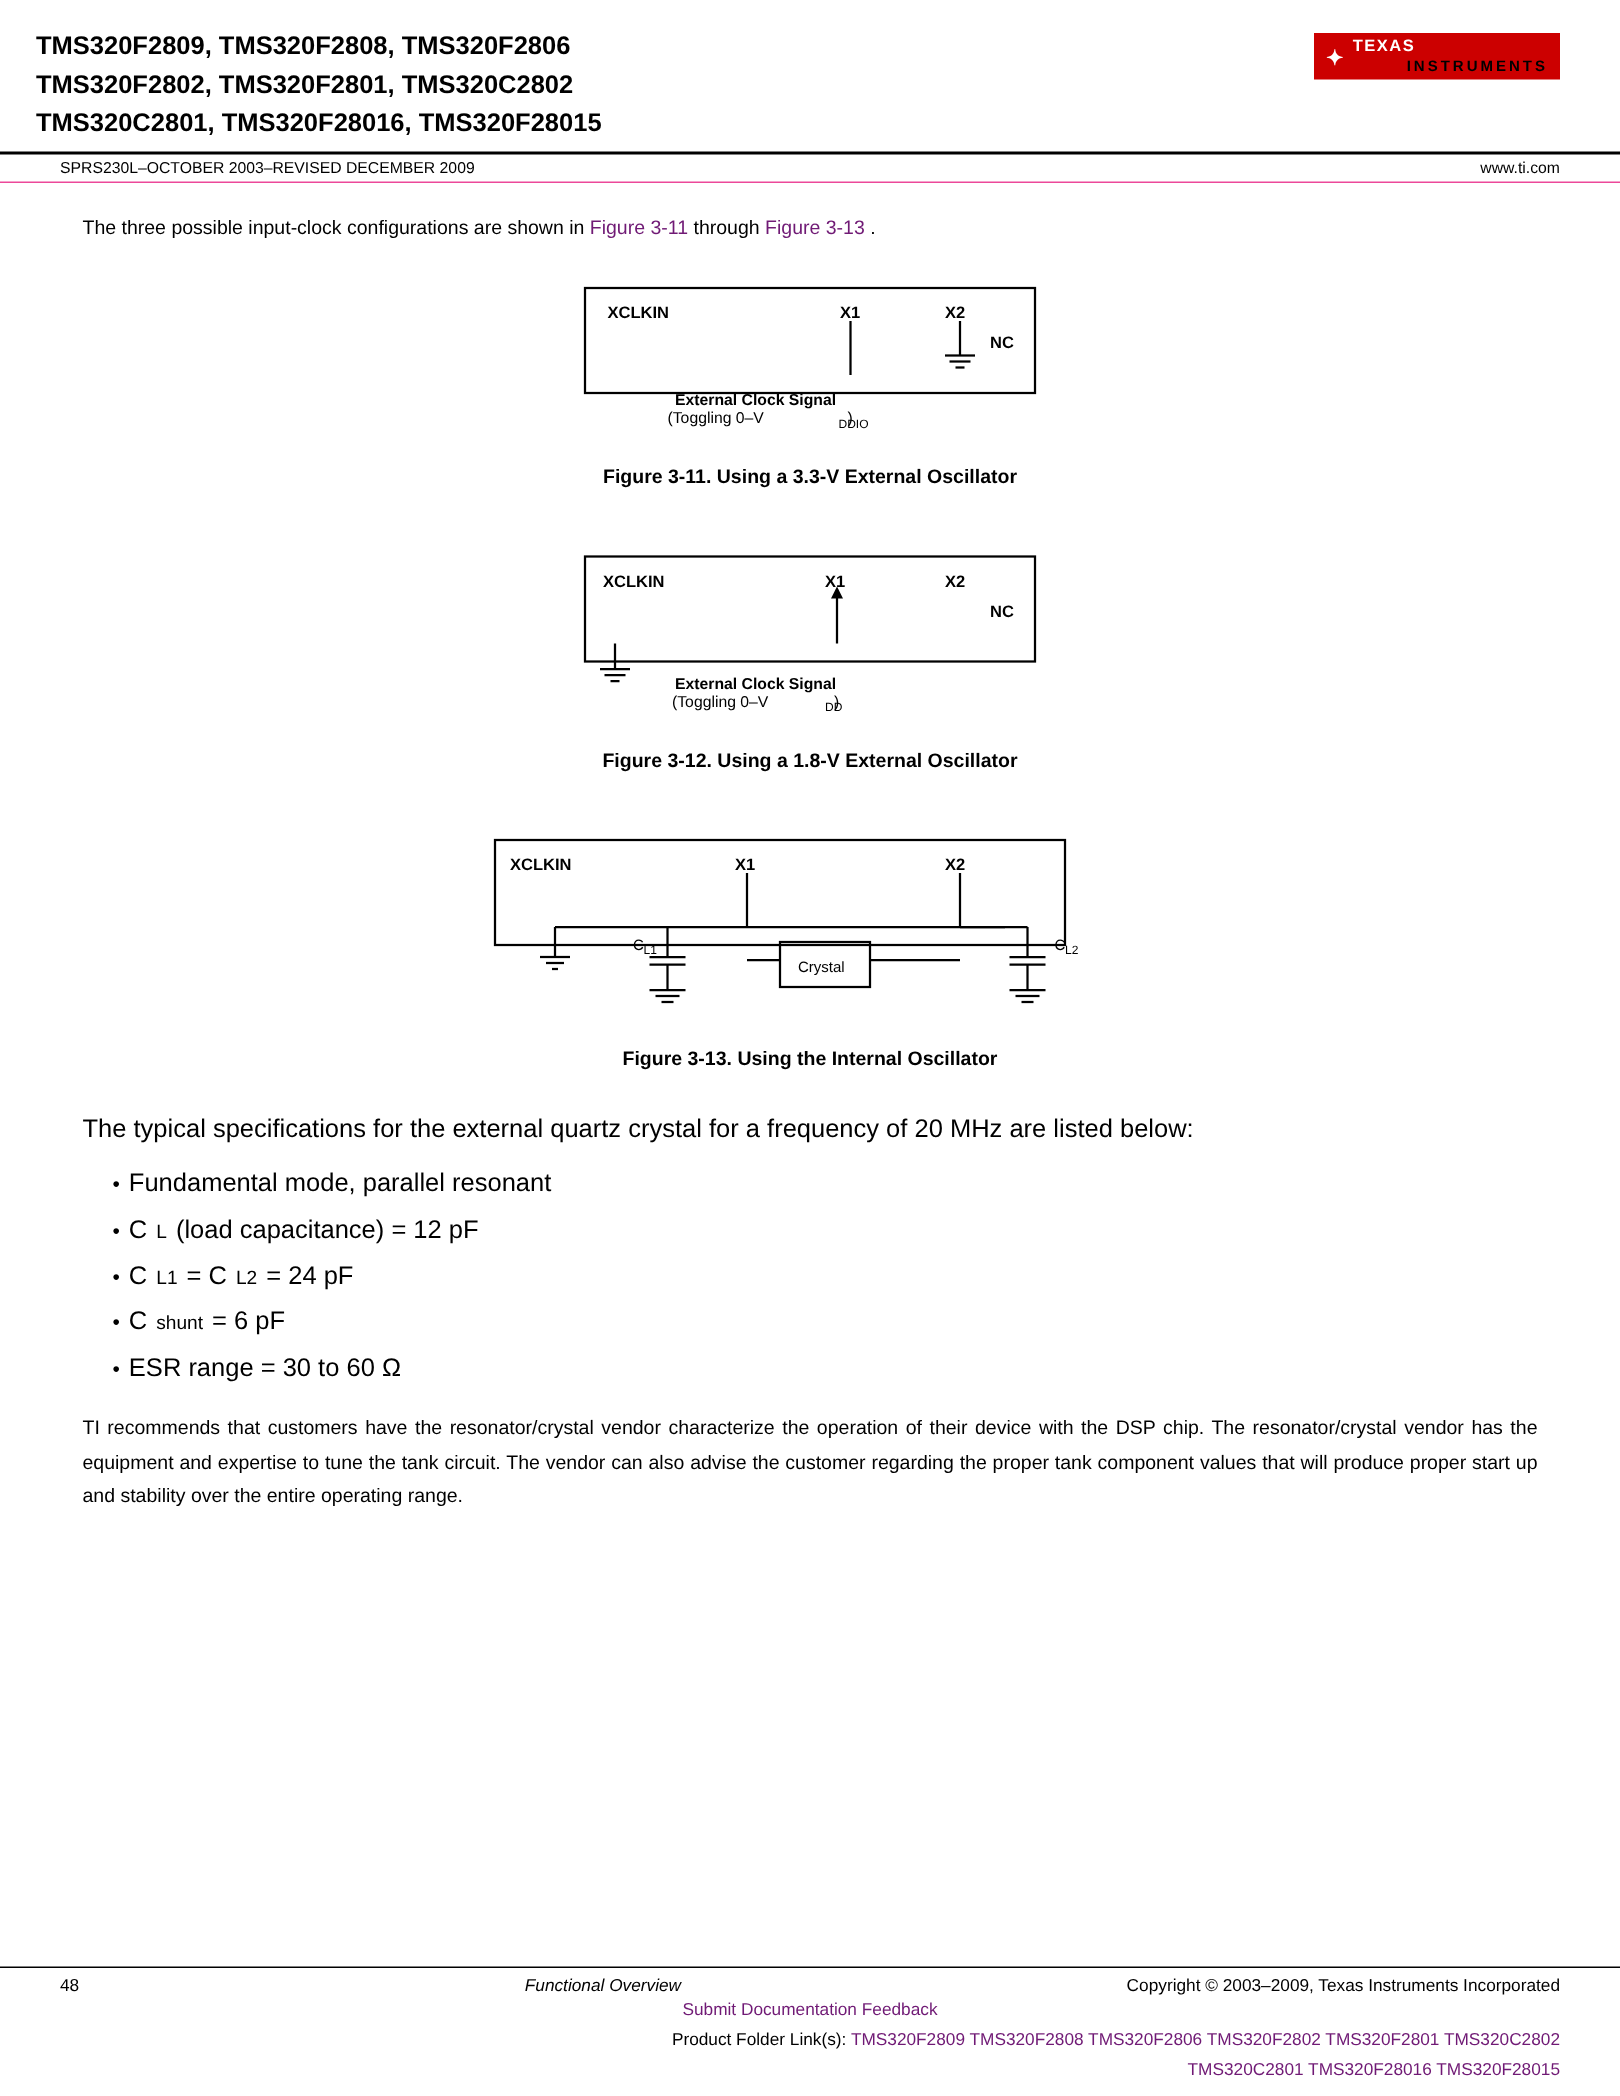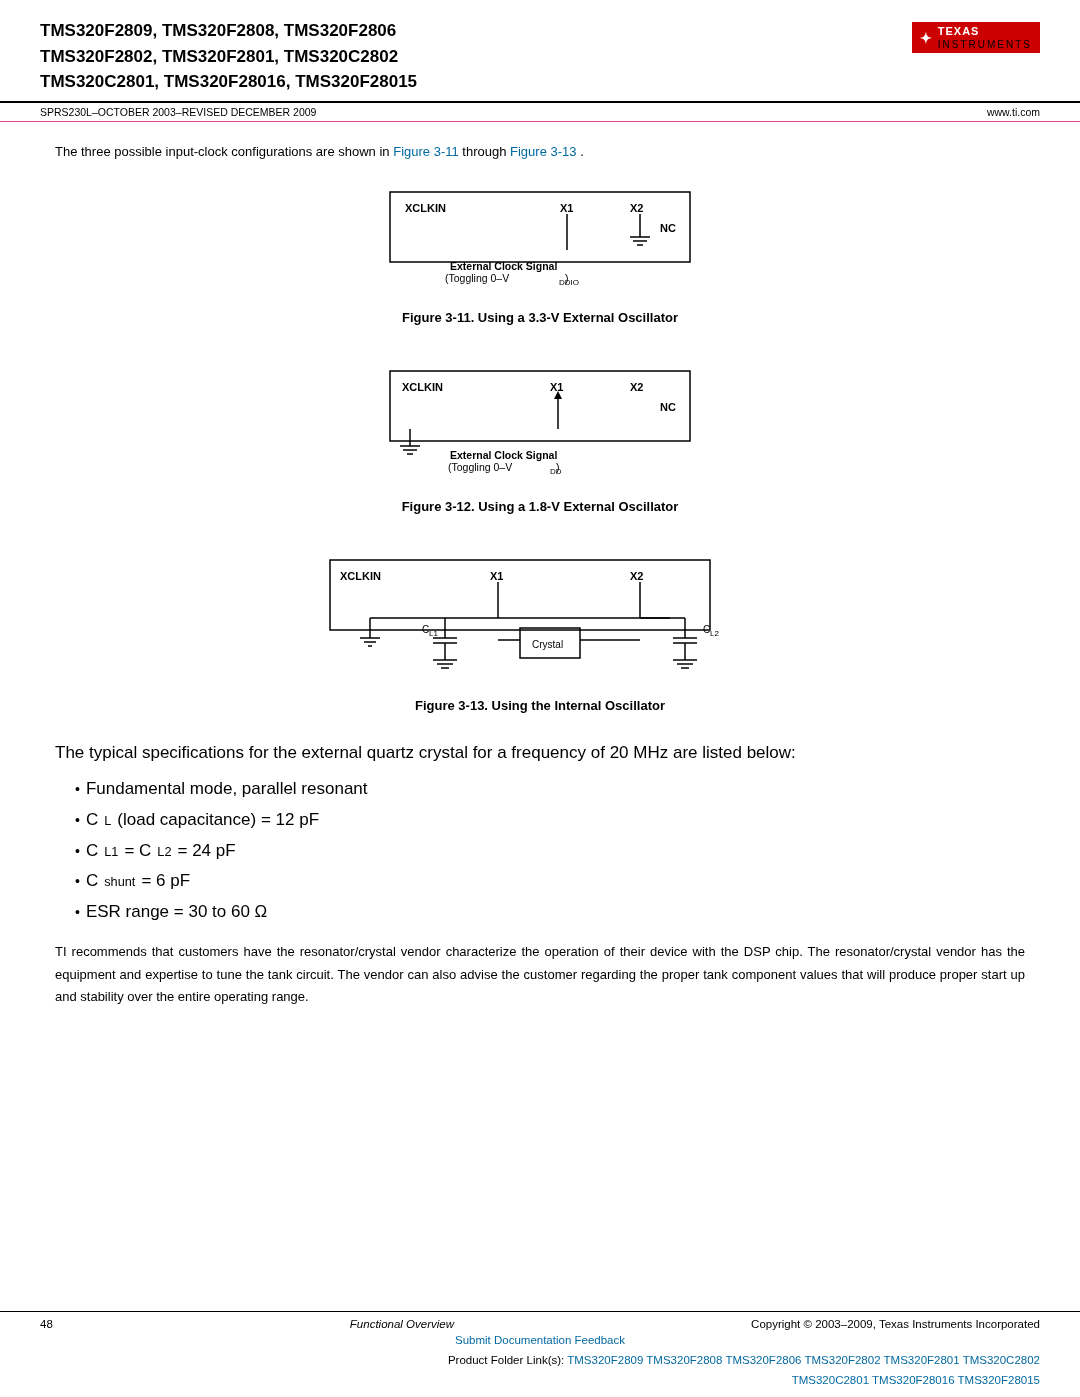--- a/index.html
+++ b/index.html
@@ -16,21 +16,21 @@
       min-height: 1397px;
       display: flex;
       flex-direction: column;
       padding: 0;
     }
     
     .header {
       display: flex;
       justify-content: space-between;
       align-items: flex-start;
-      padding: 18px 40px 6px 40px;
+      padding: 18px 40px 6px 24px;
       border-bottom: 2px solid #000;
     }
     .header-title {
       font-size: 17px;
       font-weight: bold;
       line-height: 1.5;
     }
     .ti-logo {
       display: flex;
       flex-direction: column;
@@ -51,44 +51,45 @@
       font-size: 14px;
     }
     .ti-logo-text {
       font-size: 11px;
       font-weight: bold;
       letter-spacing: 1px;
     }
     .ti-instruments {
       font-size: 10px;
       letter-spacing: 2px;
-      font-weight: normal;
+      font-weight: bold;
       color: #000;
       margin-top: 2px;
+      margin-left: 36px;
     }
     
     .sub-header {
       display: flex;
       justify-content: space-between;
       padding: 3px 40px;
       font-size: 10.5px;
       border-bottom: 1px solid #ec4899;
     }
     
     .content {
       flex: 1;
       padding: 20px 55px;
     }
     .intro-text {
       font-size: 13px;
       margin-bottom: 20px;
       line-height: 1.6;
     }
     .link-text {
-      color: #0369a1;
+      color: #701a75;
       text-decoration: none;
     }
     
     .figure-container {
       display: flex;
       flex-direction: column;
       align-items: center;
       margin: 18px 0 8px 0;
     }
     .figure-caption {

